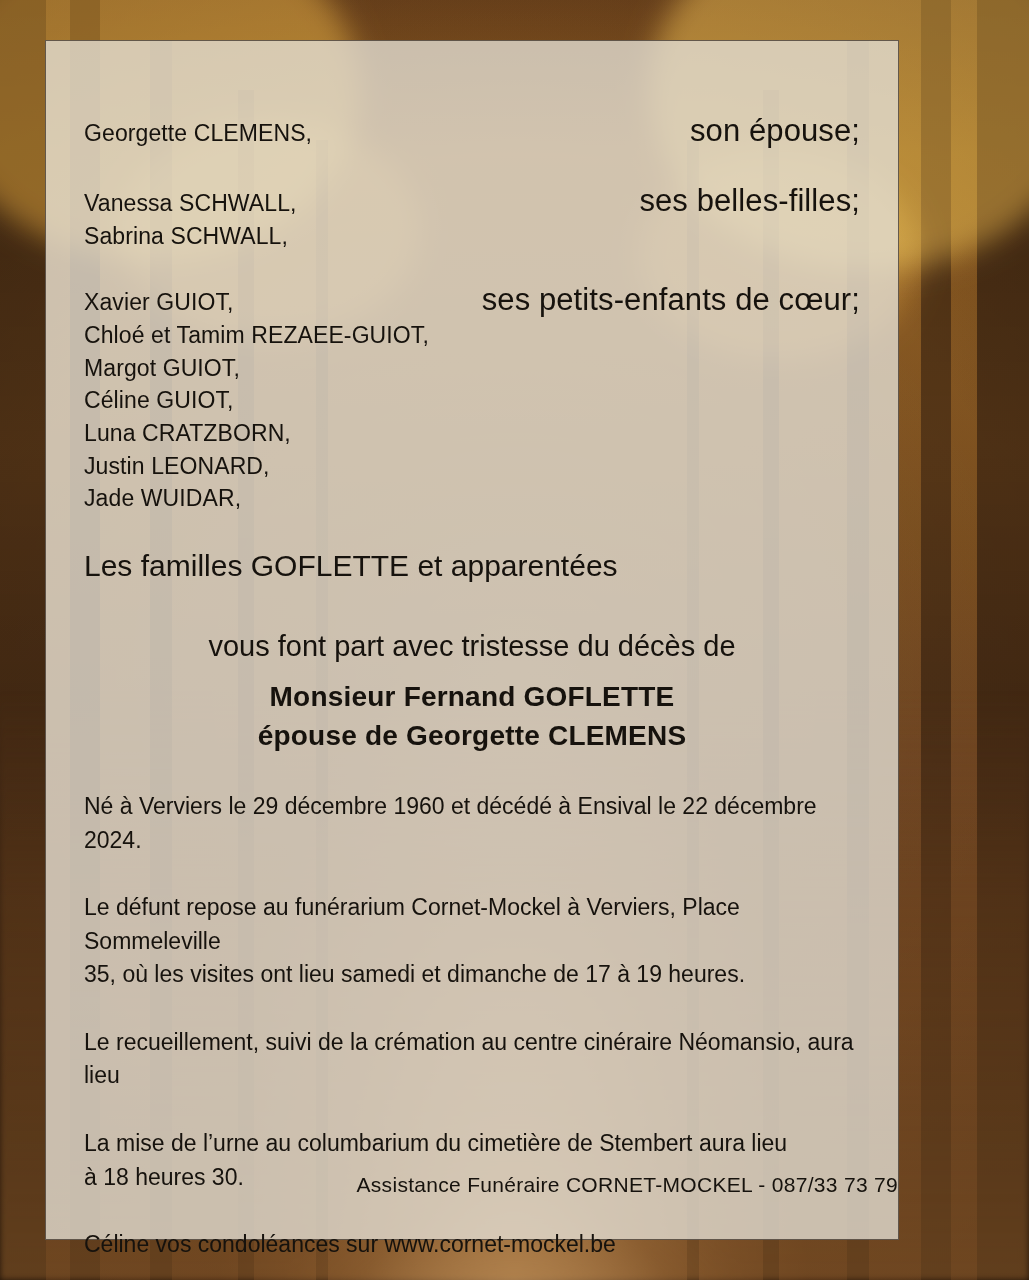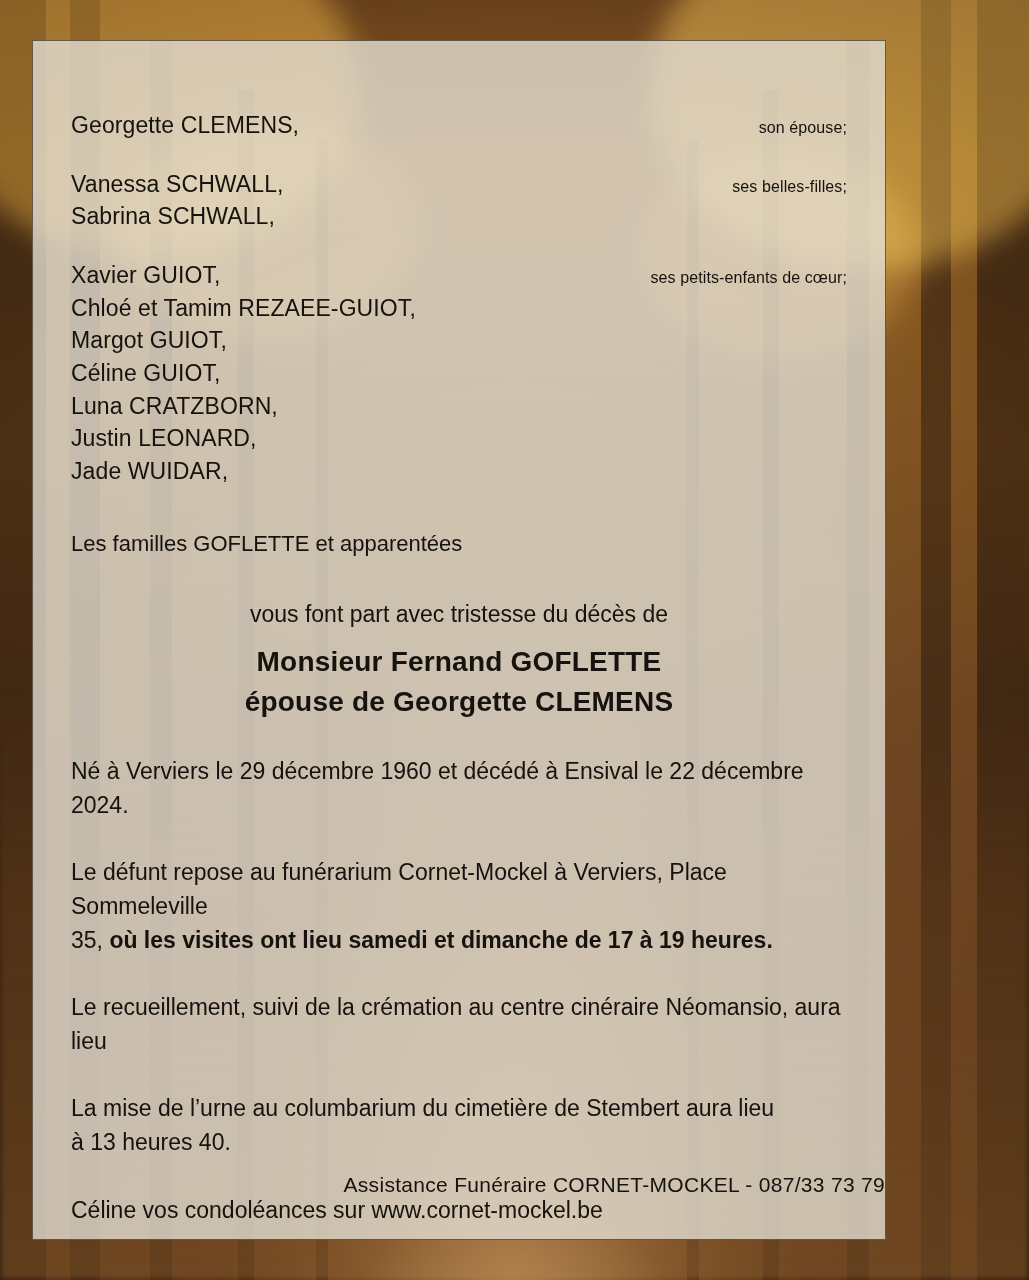--- a/index.html
+++ b/index.html
@@ -50,21 +50,21 @@
     height: 46%;
     background:
       radial-gradient(ellipse 30% 60% at 50% 120%, rgba(214,168,110,0.75), rgba(160,112,60,0.15) 60%, rgba(0,0,0,0) 80%),
       linear-gradient(180deg, rgba(96,58,26,0.0) 0%, rgba(128,80,36,0.35) 35%, rgba(150,98,46,0.55) 100%);
     filter: blur(3px);
   }
 
   
   #overlay {
     position: absolute;
-    left: 32px;
+    left: 45px;
     top: 40px;
     width: 854px;
     height: 1200px;
     box-sizing: border-box;
     border: 1px solid rgba(60,50,40,0.75);
     background: rgba(226,221,210,0.80);
     padding: 68px 38px 0 38px;
     color: #16120d;
   }
 
@@ -75,55 +75,55 @@
     font-size: 23px;
     line-height: 1.42;
     letter-spacing: 0.1px;
   }
   .names {
     font-size: 23px;
     line-height: 1.42;
     white-space: pre-line;
   }
   .relation {
-    font-size: 16px;
+    font-size: 31px;
     white-space: nowrap;
     padding-left: 24px;
   }
   .group { margin-bottom: 26px; }
   .group-last { margin-bottom: 1px; }
 
   .families {
-    font-size: 22px;
-    line-height: 1.42;
-    margin-top: 40px;
+    font-size: 30px;
+    line-height: 1.42;
+    margin-top: 30px;
   }
 
   .announce {
     text-align: center;
-    font-size: 23px;
+    font-size: 29px;
     margin-top: 42px;
   }
 
   .deceased {
     text-align: center;
     font-weight: bold;
     font-size: 28px;
     line-height: 1.42;
     margin-top: 14px;
     letter-spacing: 0.2px;
   }
 
   .para {
     text-align: left;
     font-size: 23px;
     line-height: 1.46;
     margin-top: 34px;
   }
-  .para b { font-weight: bold; }
+  .para b { font-weight: normal; }
 
   .footer {
     position: absolute;
     left: 0;
     right: 0;
     bottom: 42px;
     text-align: right;
     font-size: 21px;
     letter-spacing: 0.3px;
   }
@@ -197,20 +197,20 @@
         <span>35, </span><b>où les visites ont lieu samedi et dimanche de 17 à 19 heures.</b>
       </div>
     </div>
 
     <div class="para">
       <div>Le recueillement, suivi de la crémation au centre cinéraire Néomansio,  aura lieu</div>
     </div>
 
     <div class="para">
       <div>La mise de l’urne au columbarium du cimetière de Stembert aura lieu</div>
-      <div>à 13 heures 40.</div>
+      <div>à 18 heures 30.</div>
     </div>
 
     <div class="para">Céline vos condoléances sur www.cornet-mockel.be</div>
 
     <div class="footer">Assistance Funéraire CORNET-MOCKEL - 087/33 73 79</div>
   </div>
 </div>
 
 </body></html>

